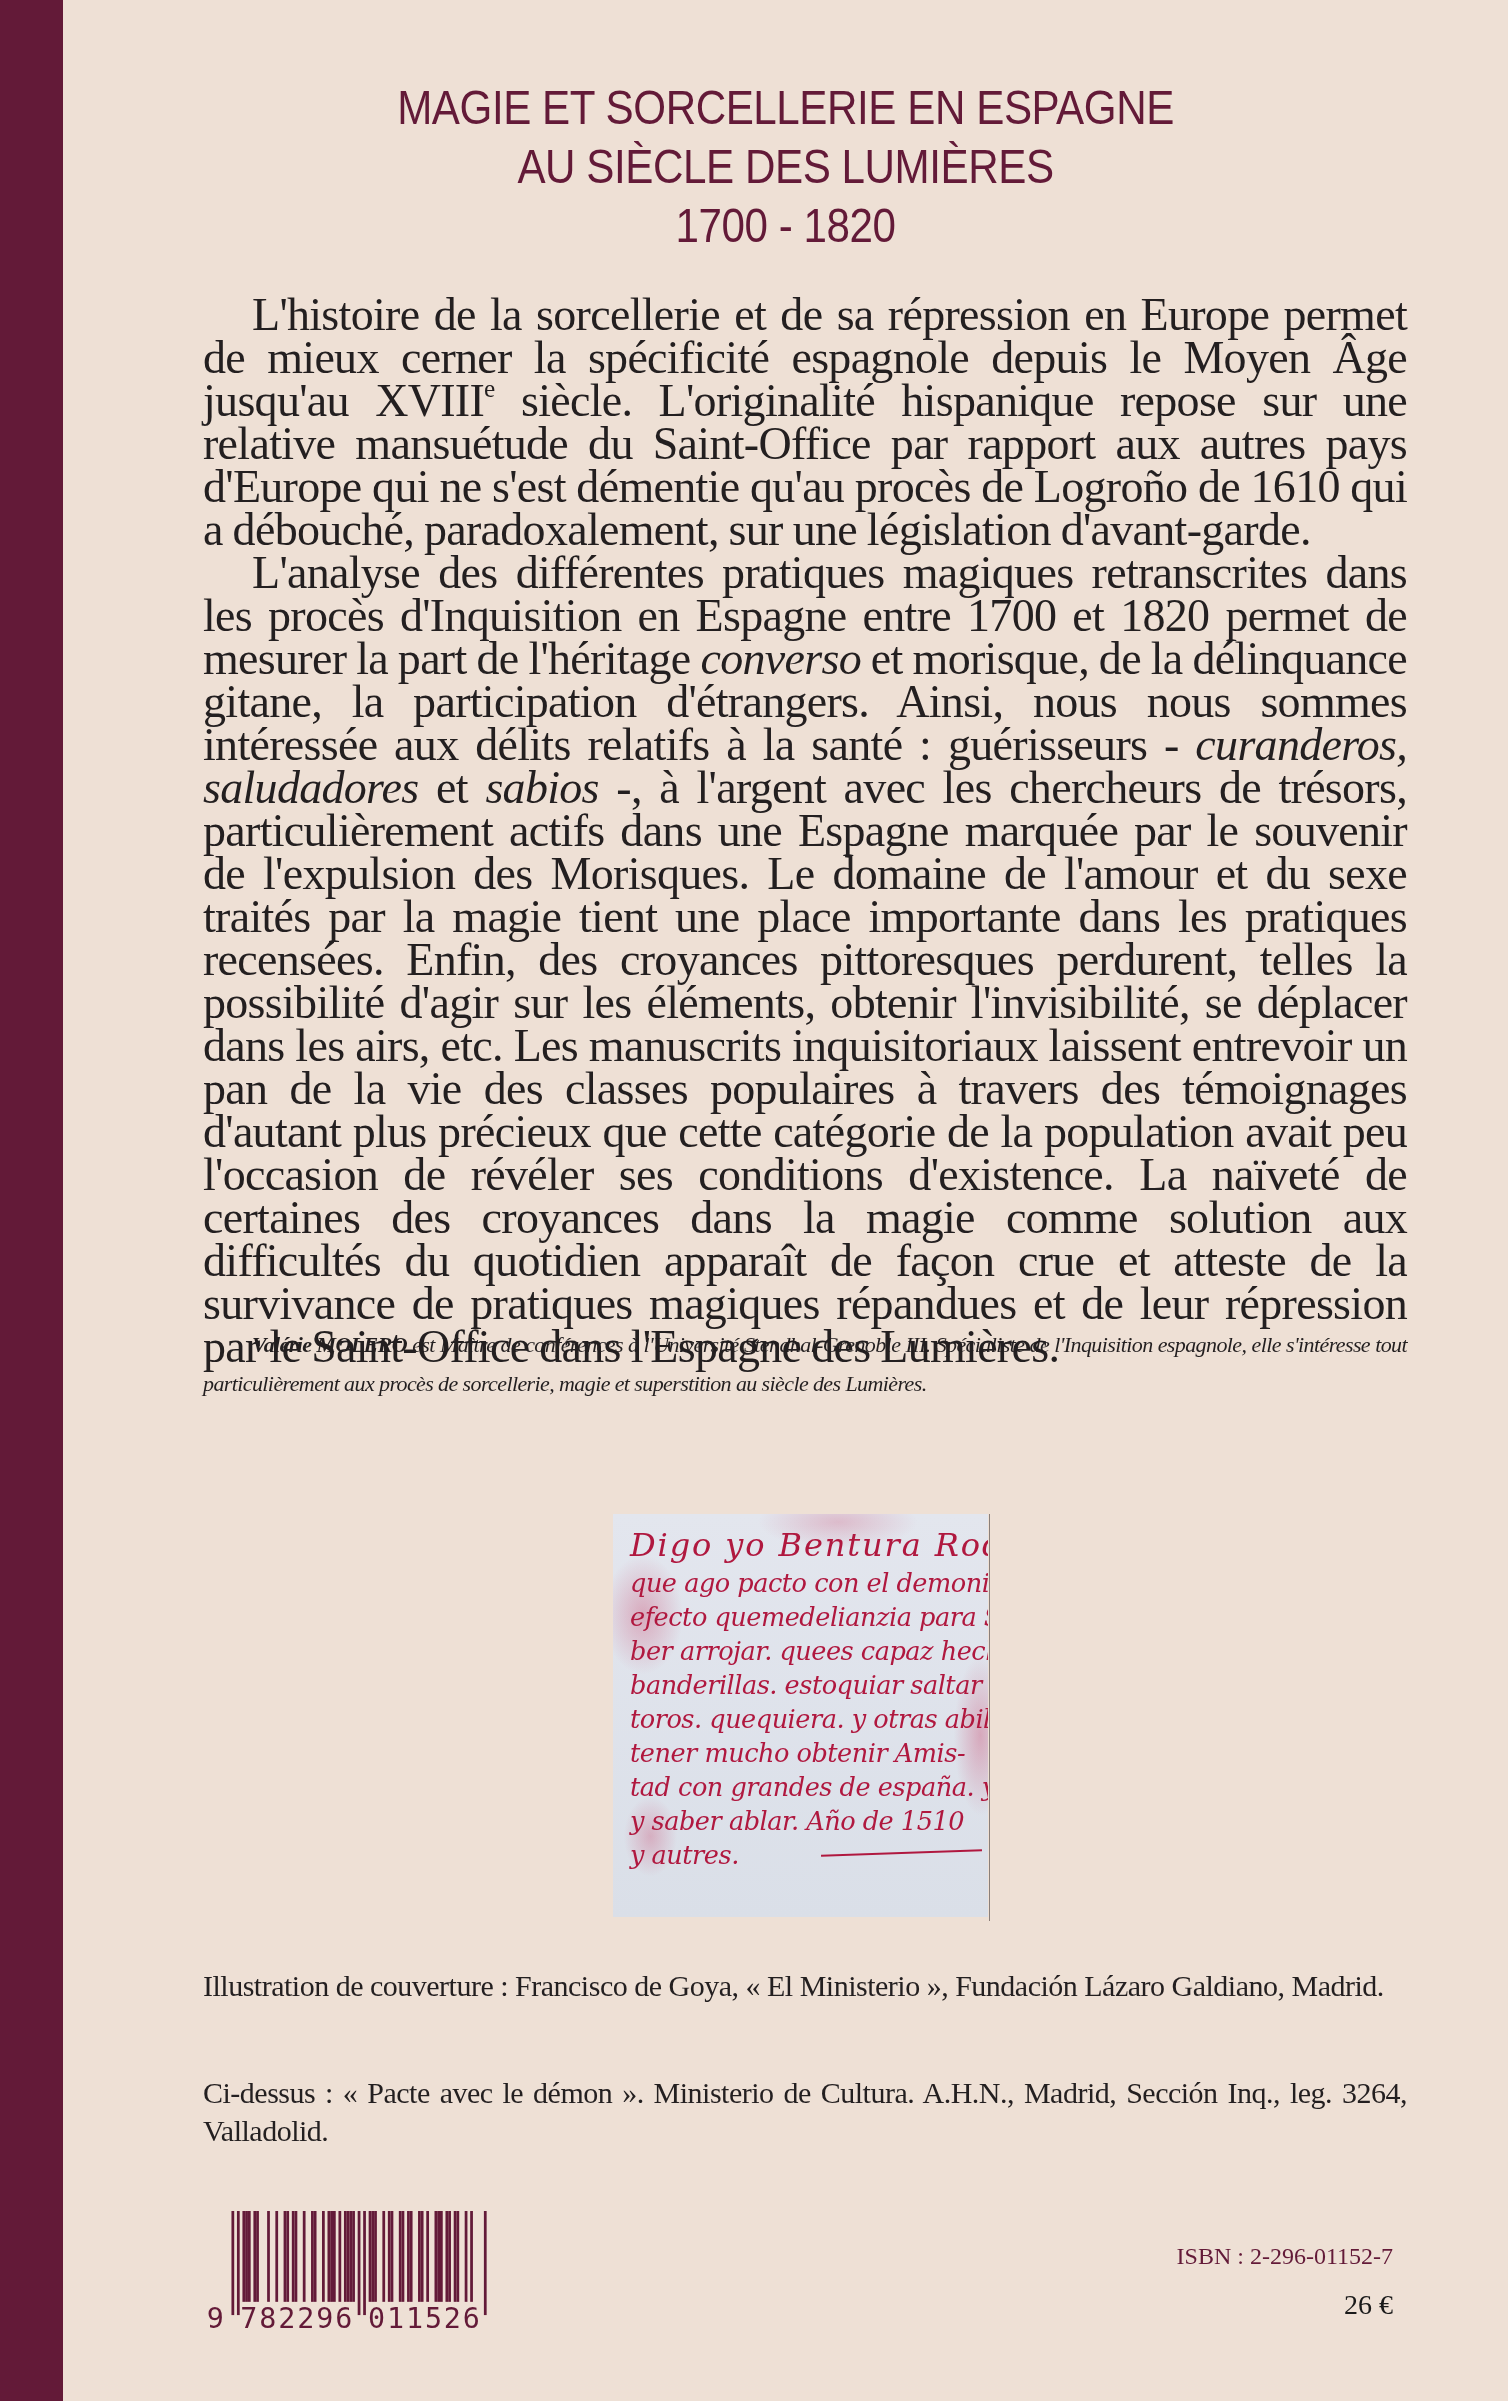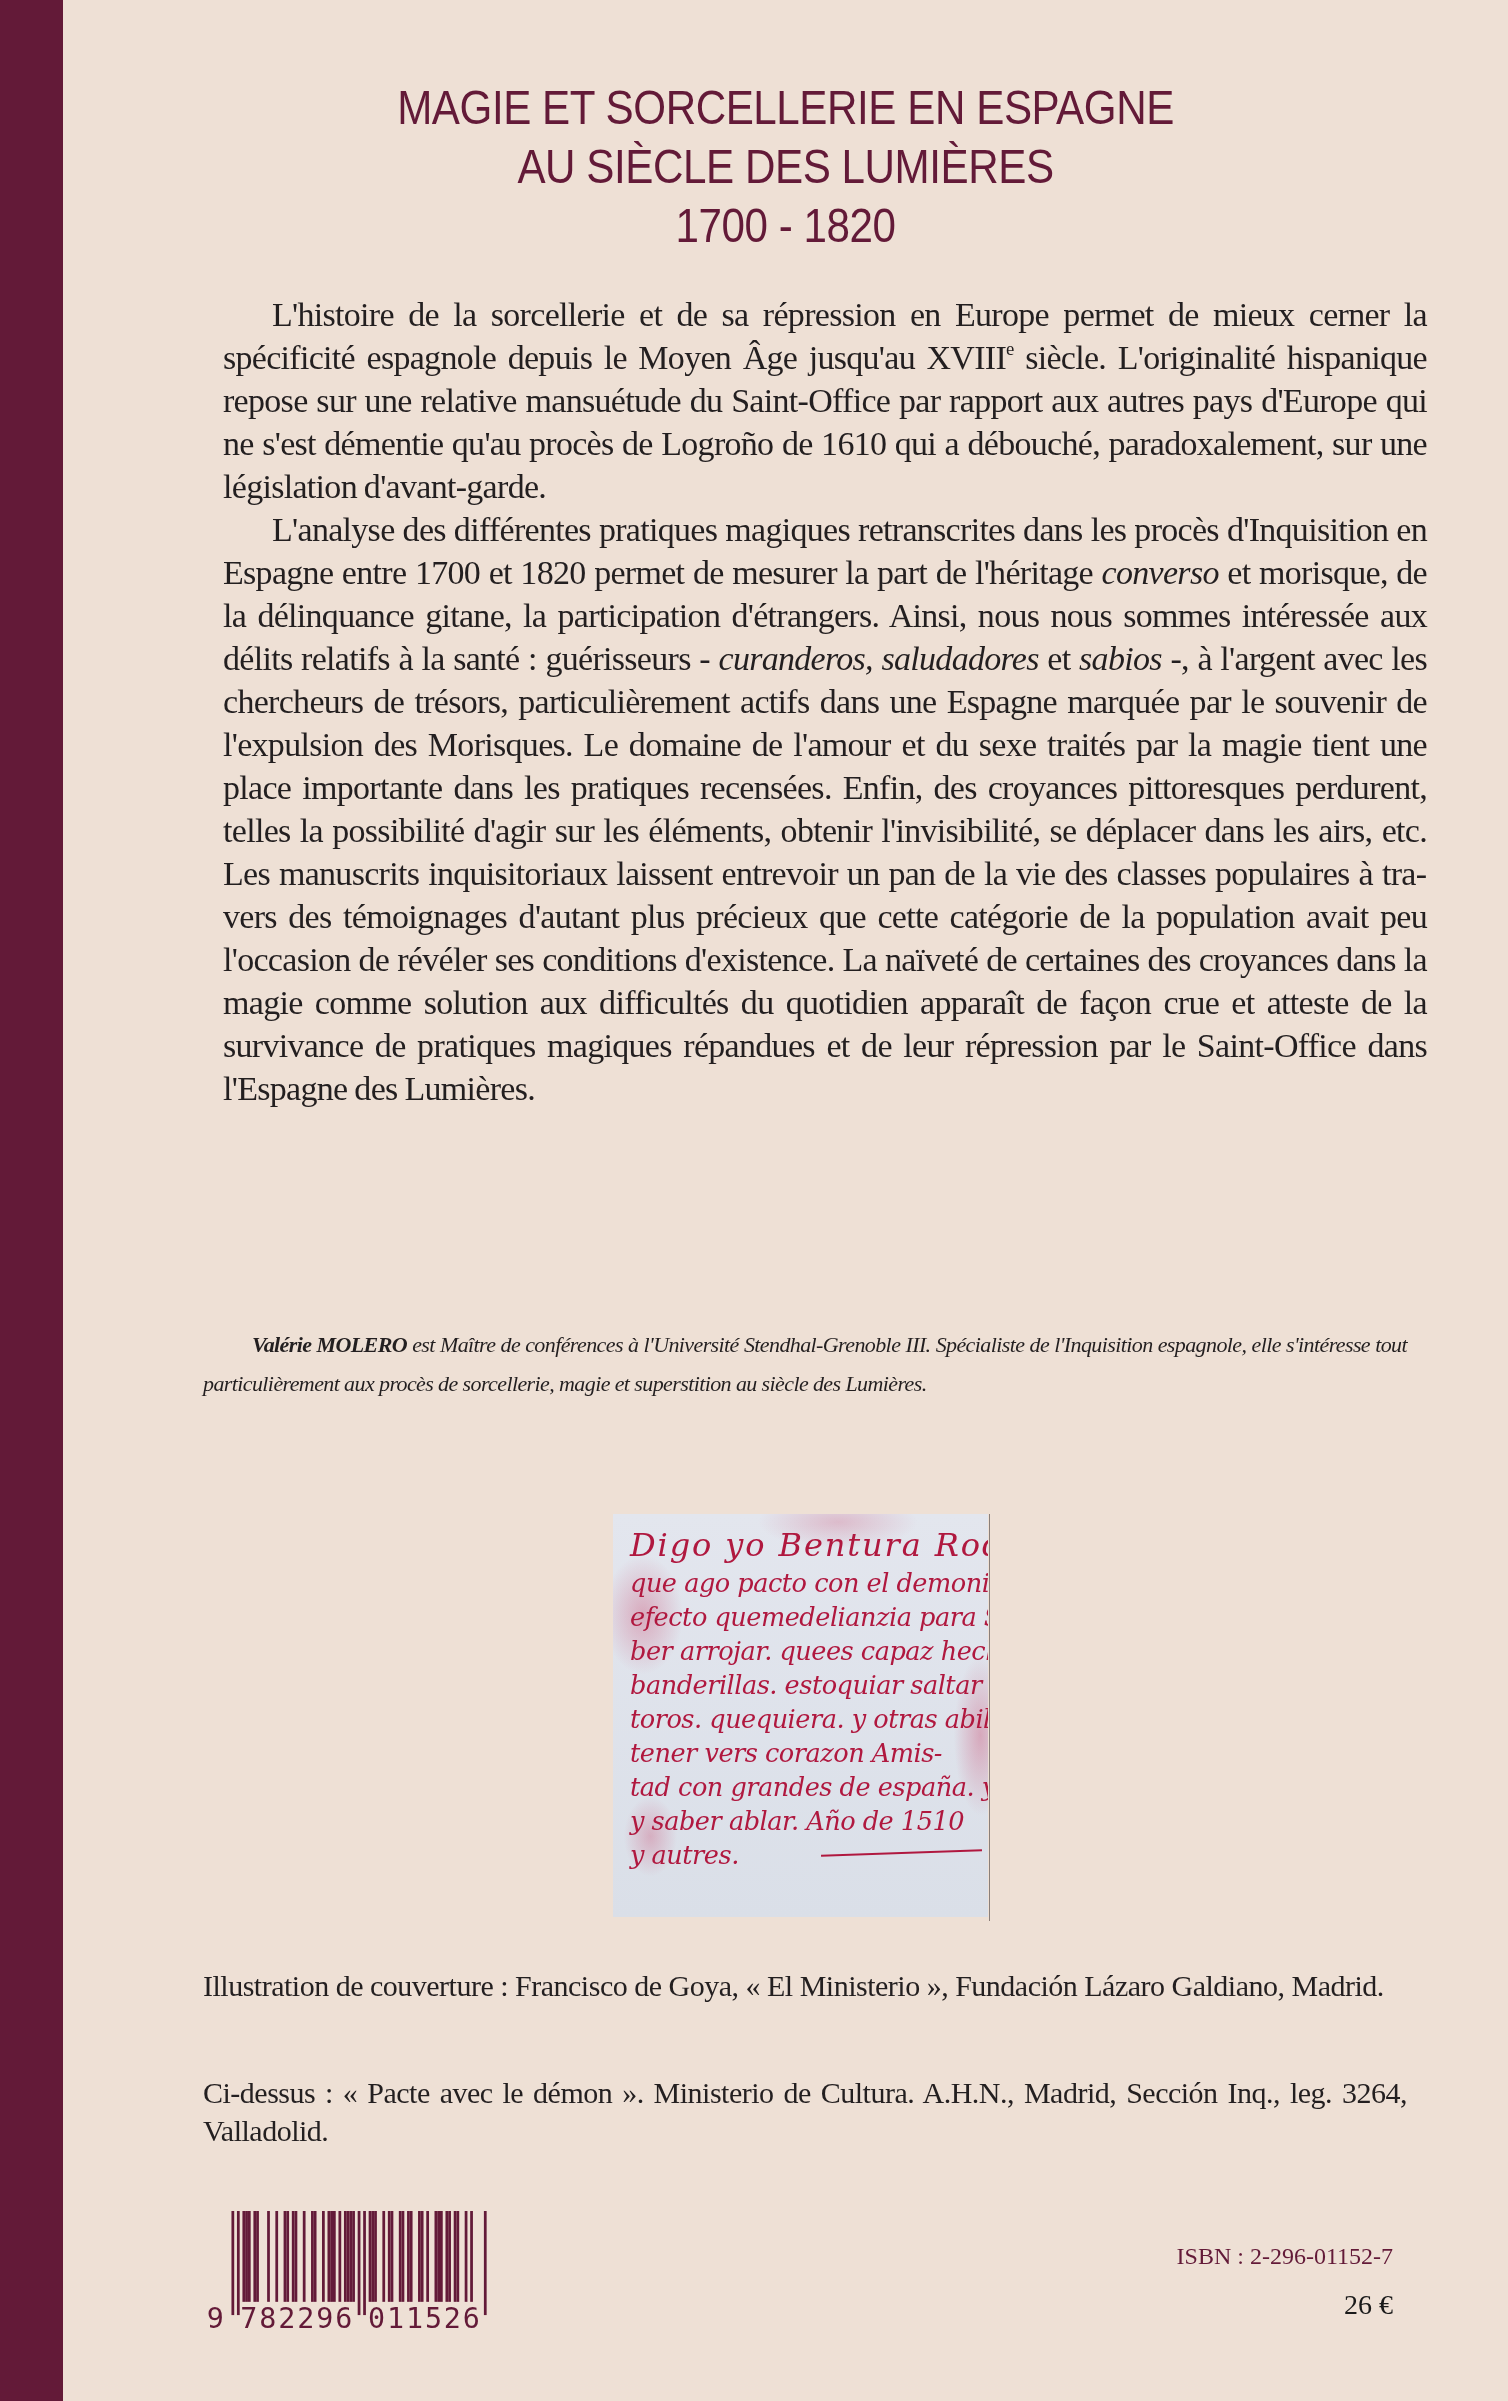--- a/index.html
+++ b/index.html
@@ -38,25 +38,24 @@
       display: block;
       transform: scaleX(0.86);
       transform-origin: 50% 50%;
       white-space: nowrap;
     }
     .body-text {
       position: absolute;
       left: 203px;
       width: 1204px;
       top: 293px;
-      font-size: 34px;
+      font-size: 46px;
       line-height: 43px;
       text-align: justify;
       hyphens: manual;
-      margin-left: 20px;
     }
     .body-text p {
       margin: 0;
       text-indent: 49px;
       letter-spacing: -0.7px;
       word-spacing: -0.9px;
     }
     .author {
       position: absolute;
       left: 203px;
@@ -183,21 +182,21 @@
 </div>
 
 <div class="manuscript">
   <div class="hand">
     <span class="ml">Digo yo  Bentura Rodrig.z</span>
     <span class="ml">que ago pacto con el demonio yo con</span>
     <span class="ml">efecto quemedelianzia para Sa-</span>
     <span class="ml">ber arrojar. quees capaz hechar</span>
     <span class="ml">banderillas. estoquiar saltar los</span>
     <span class="ml">toros. quequiera. y otras abilidades</span>
-    <span class="ml">tener vers corazon Amis-</span>
+    <span class="ml">tener mucho obtenir Amis-</span>
     <span class="ml">tad con grandes de españa. y otra</span>
     <span class="ml">y saber ablar.  Año  de 1510</span>
     <span class="ml">y autres.</span>
   </div>
   <div class="underline"></div>
 </div>
 <div class="manuscript-edge"></div>
 
 <div class="caption caption-1">
   <span class="lbl">Illustration de couverture :</span><span> Francisco de Goya, « El Ministerio », Fundación Lázaro Galdiano, Madrid.</span>

